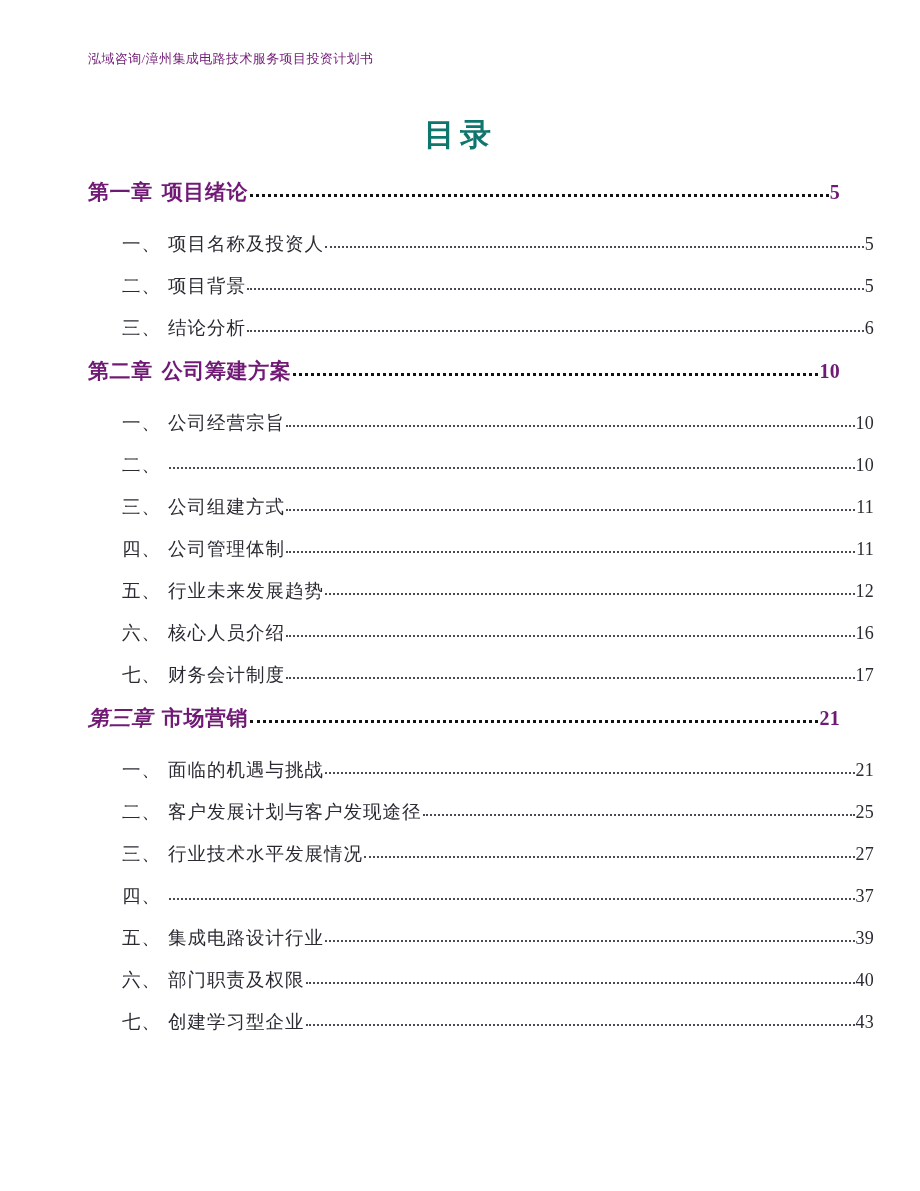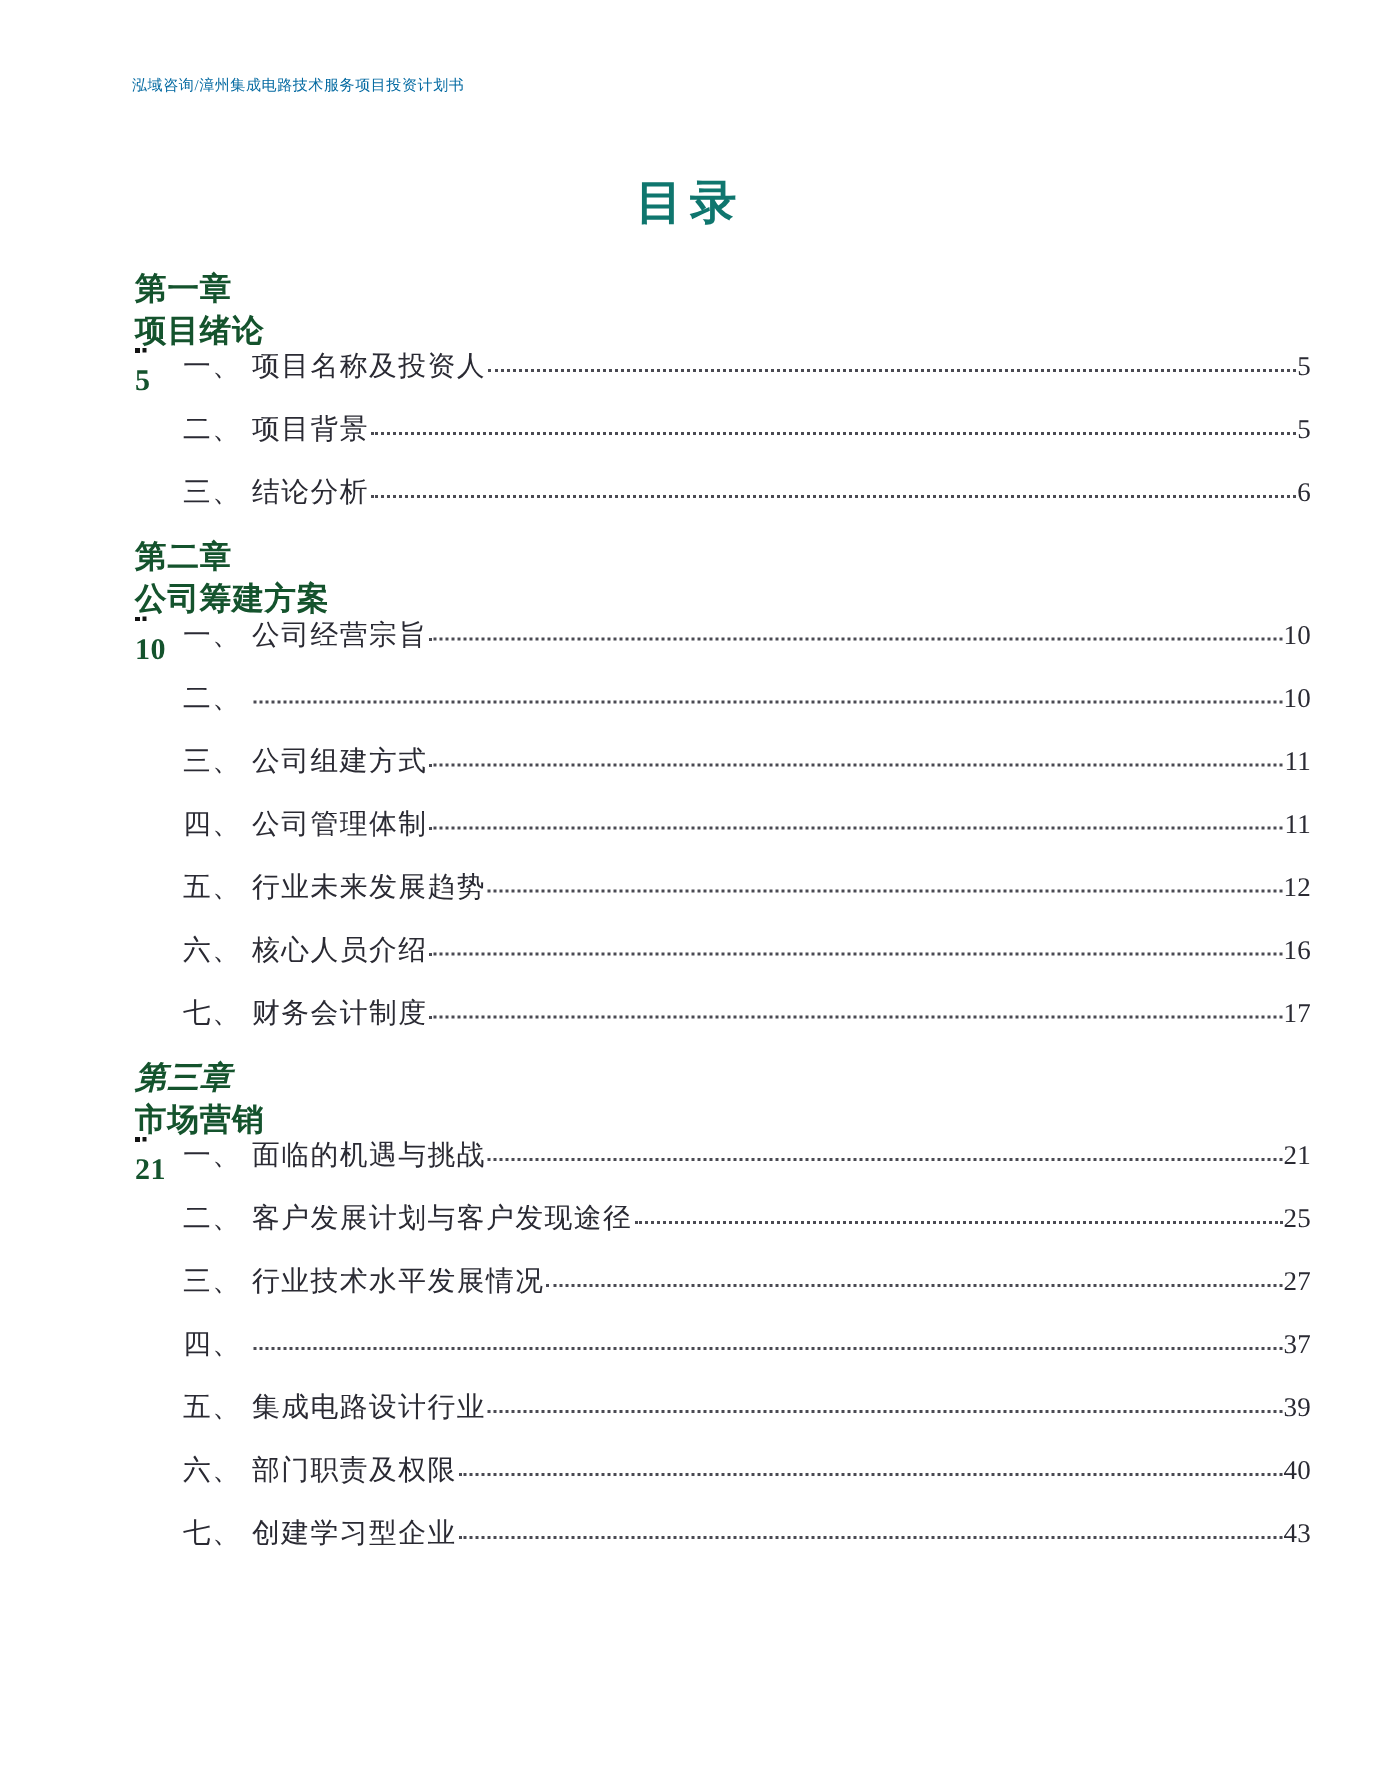--- a/index.html
+++ b/index.html
@@ -22,23 +22,23 @@
     position: relative;
     box-sizing: border-box;
   }
 
   
   .doc-header {
     position: absolute;
     top: 50px;
     left: 88px;
     right: 82px;
-    font-size: 10px;
+    font-size: 13px;
     letter-spacing: 0.4px;
-    color: #0369a1;
+    color: #701a75;
     font-family: "Liberation Serif", "DejaVu Serif", serif;
     white-space: nowrap;
   }
 
   
   .toc-title {
     position: absolute;
     top: 114px;
     left: 0;
     width: 920px;
@@ -63,23 +63,22 @@
     align-items: baseline;
     width: 100%;
     white-space: nowrap;
   }
 
   
   .toc-row.level-1 {
     height: 53px;
     font-size: 21px;
     font-weight: bold;
-    color: #14532d;
+    color: #701a75;
     letter-spacing: 0.6px;
-    flex-direction: column;
   }
   .toc-row.level-1 .leader {
     border-bottom: 3px dotted #121212;
     margin: 0 1px 6px 2px;
   }
   .toc-row.level-1 .pageno {
     font-size: 20px;
     font-weight: bold;
     letter-spacing: 0.3px;
   }

